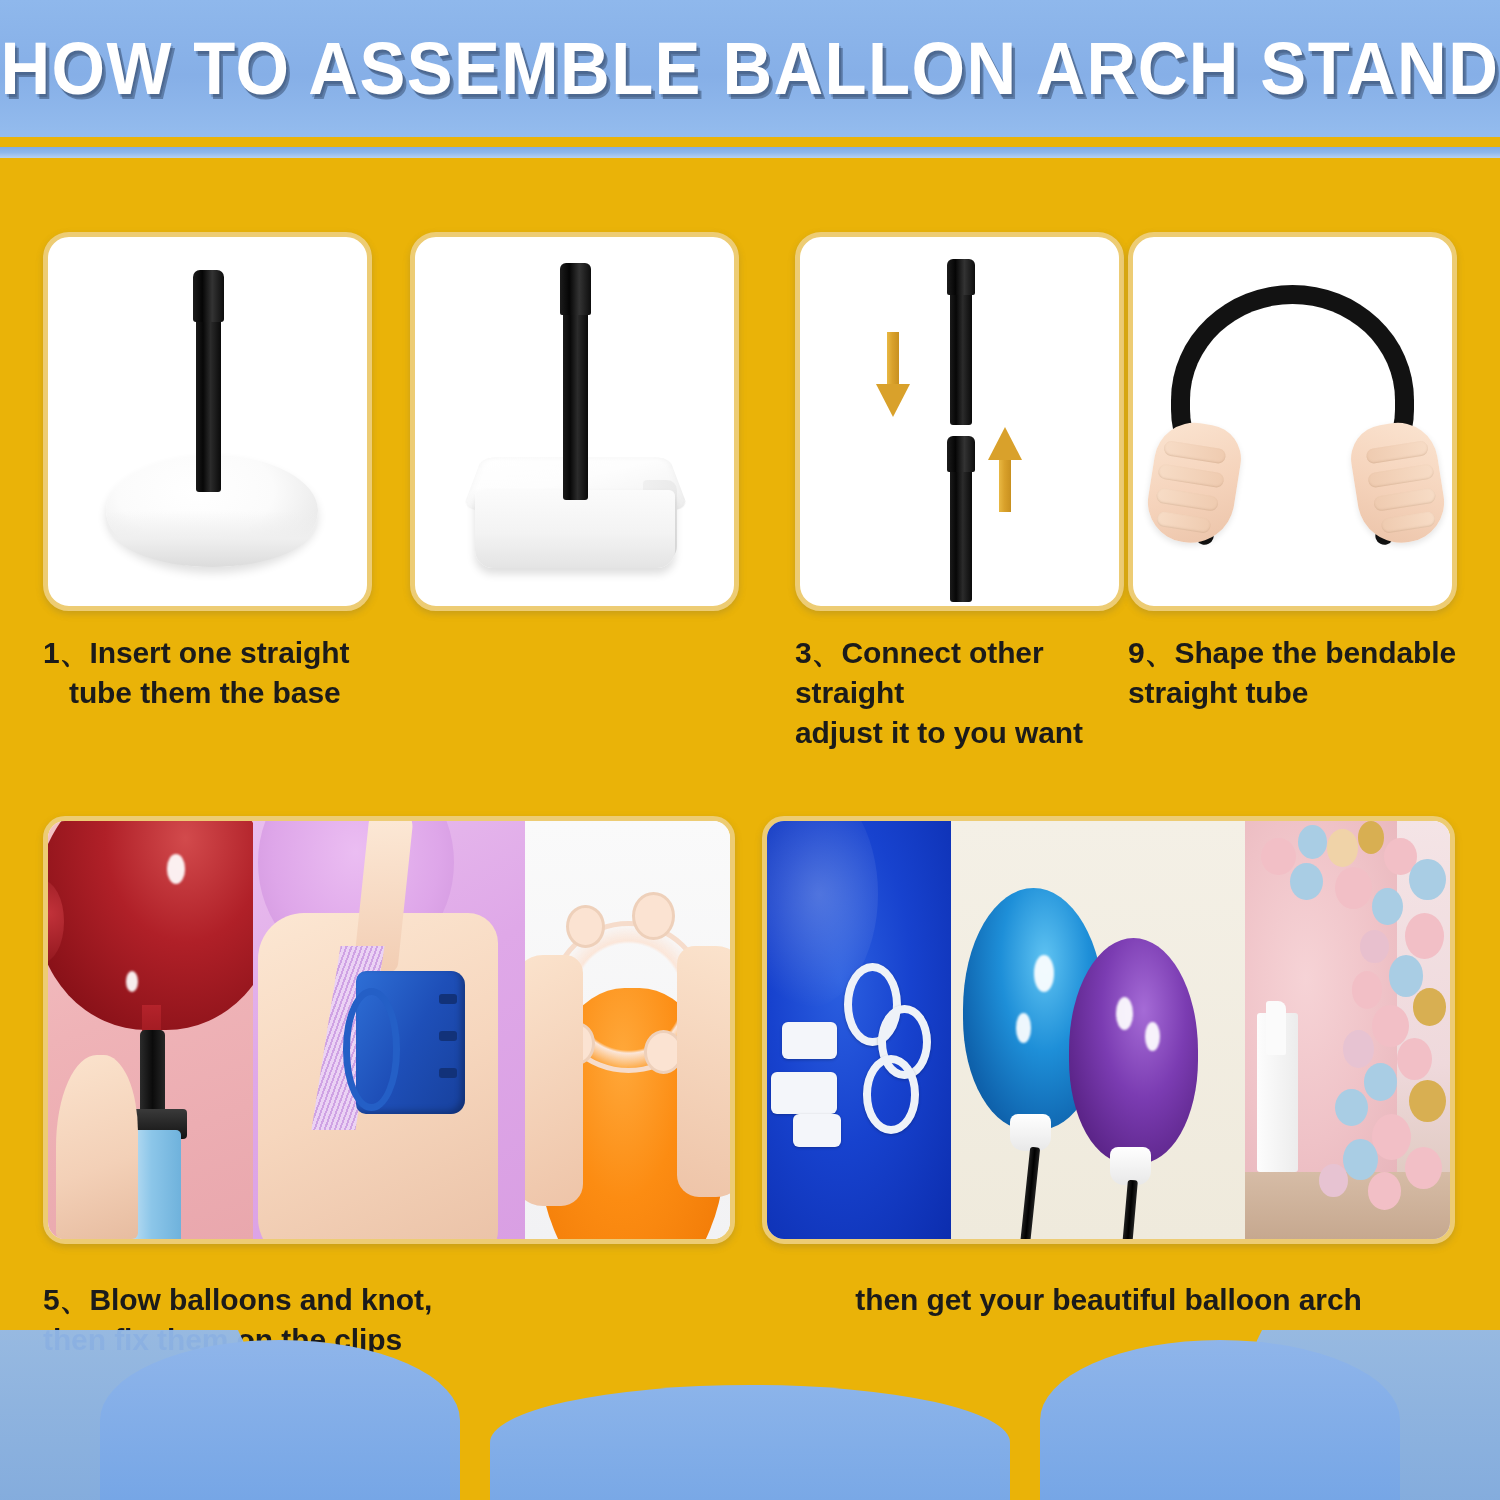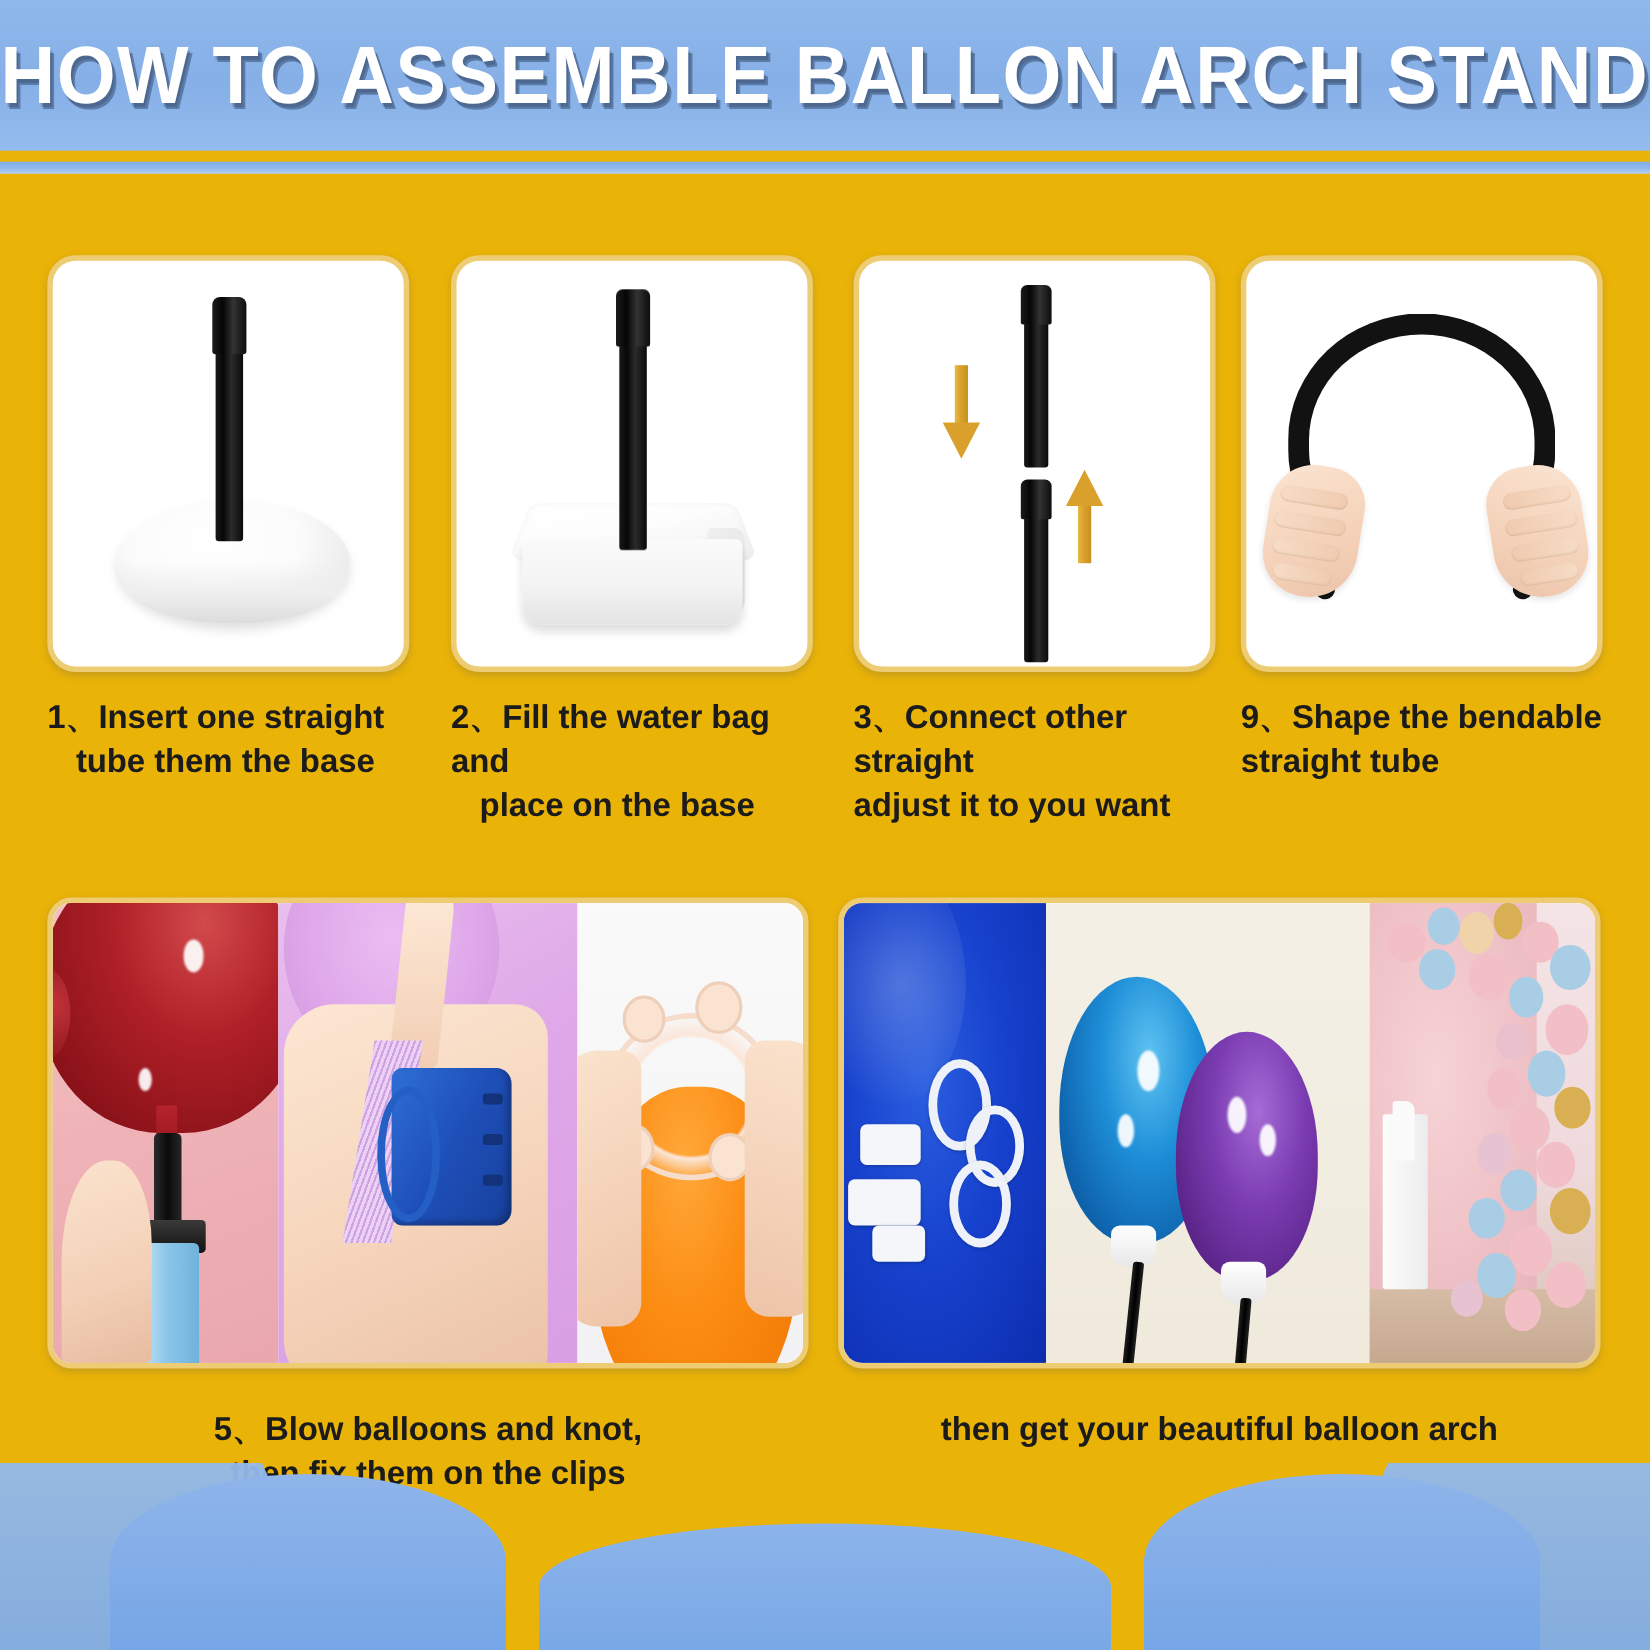--- a/index.html
+++ b/index.html
@@ -39,21 +39,21 @@
 
   
   .steps-top{
     position:absolute;left:0;top:232px;width:1500px;height:540px;
   }
   .step-col{
     position:absolute;top:0;width:329px;
   }
   .step-col.c1{left:43px;}
   .step-col.c2{left:410px;}
-  .step-col.c3{left:776px;}
+  .step-col.c3{left:795px;}
   .step-col.c4{left:1128px;}
 
   .card{
     position:relative;
     width:329px;height:379px;
     box-sizing:border-box;
     background:#ffffff;
     border:5px solid #EDCC74;
     border-radius:26px;
     box-shadow:0 3px 7px rgba(120,110,70,0.30);
@@ -341,24 +341,20 @@
       </div>
     </div>
 
     <div class="step-col c2">
       <div class="card">
         <div class="c2-bag-top"></div>
         <div class="c2-bag-side"></div>
         <div class="c2-bag-front"></div>
         <div class="tube c2-stem"></div>
         <div class="tube-cap c2-cap"></div>
-      </div>
-      <div class="caption">
-        <div>2、Fill the water bag and</div>
-        <div style="padding-left:26px">place on the base</div>
       </div>
     </div>
 
     <div class="step-col c3">
       <div class="card">
         <div class="tube c3-tube-a"></div>
         <div class="tube-cap c3-cap-a"></div>
         <div class="tube c3-tube-b"></div>
         <div class="tube-cap c3-cap-b"></div>
         <div class="arrow arrow-down">
@@ -488,21 +484,21 @@
         <div class="garland-bal" style="left:44%;top:64%;width:16%;height:9%;background:#A9CDE4;"></div>
         <div class="garland-bal" style="left:62%;top:70%;width:19%;height:11%;background:#F2BFC6;"></div>
         <div class="garland-bal" style="left:48%;top:76%;width:17%;height:10%;background:#A9CDE4;"></div>
         <div class="garland-bal" style="left:78%;top:78%;width:18%;height:10%;background:#F2BFC6;"></div>
         <div class="garland-bal" style="left:36%;top:82%;width:14%;height:8%;background:#E7C3D2;"></div>
         <div class="garland-bal" style="left:60%;top:84%;width:16%;height:9%;background:#F2BFC6;"></div>
       </div>
     </div>
   </div>
 
-  <div style="position:absolute;left:43px;top:1258px;width:692px;text-align:center;" class="caption">
+  <div style="position:absolute;left:43px;top:1258px;width:692px;" class="caption">
     <div>5、Blow balloons and knot,</div>
     <div>then fix them on the clips</div>
   </div>
   <div style="position:absolute;left:762px;top:1258px;width:693px;text-align:center;" class="caption">
     <div>then get your beautiful balloon arch</div>
   </div>
 
   <div class="footer-deco">
     <div class="wave w-left"></div>
     <div class="wave w-right"></div>

